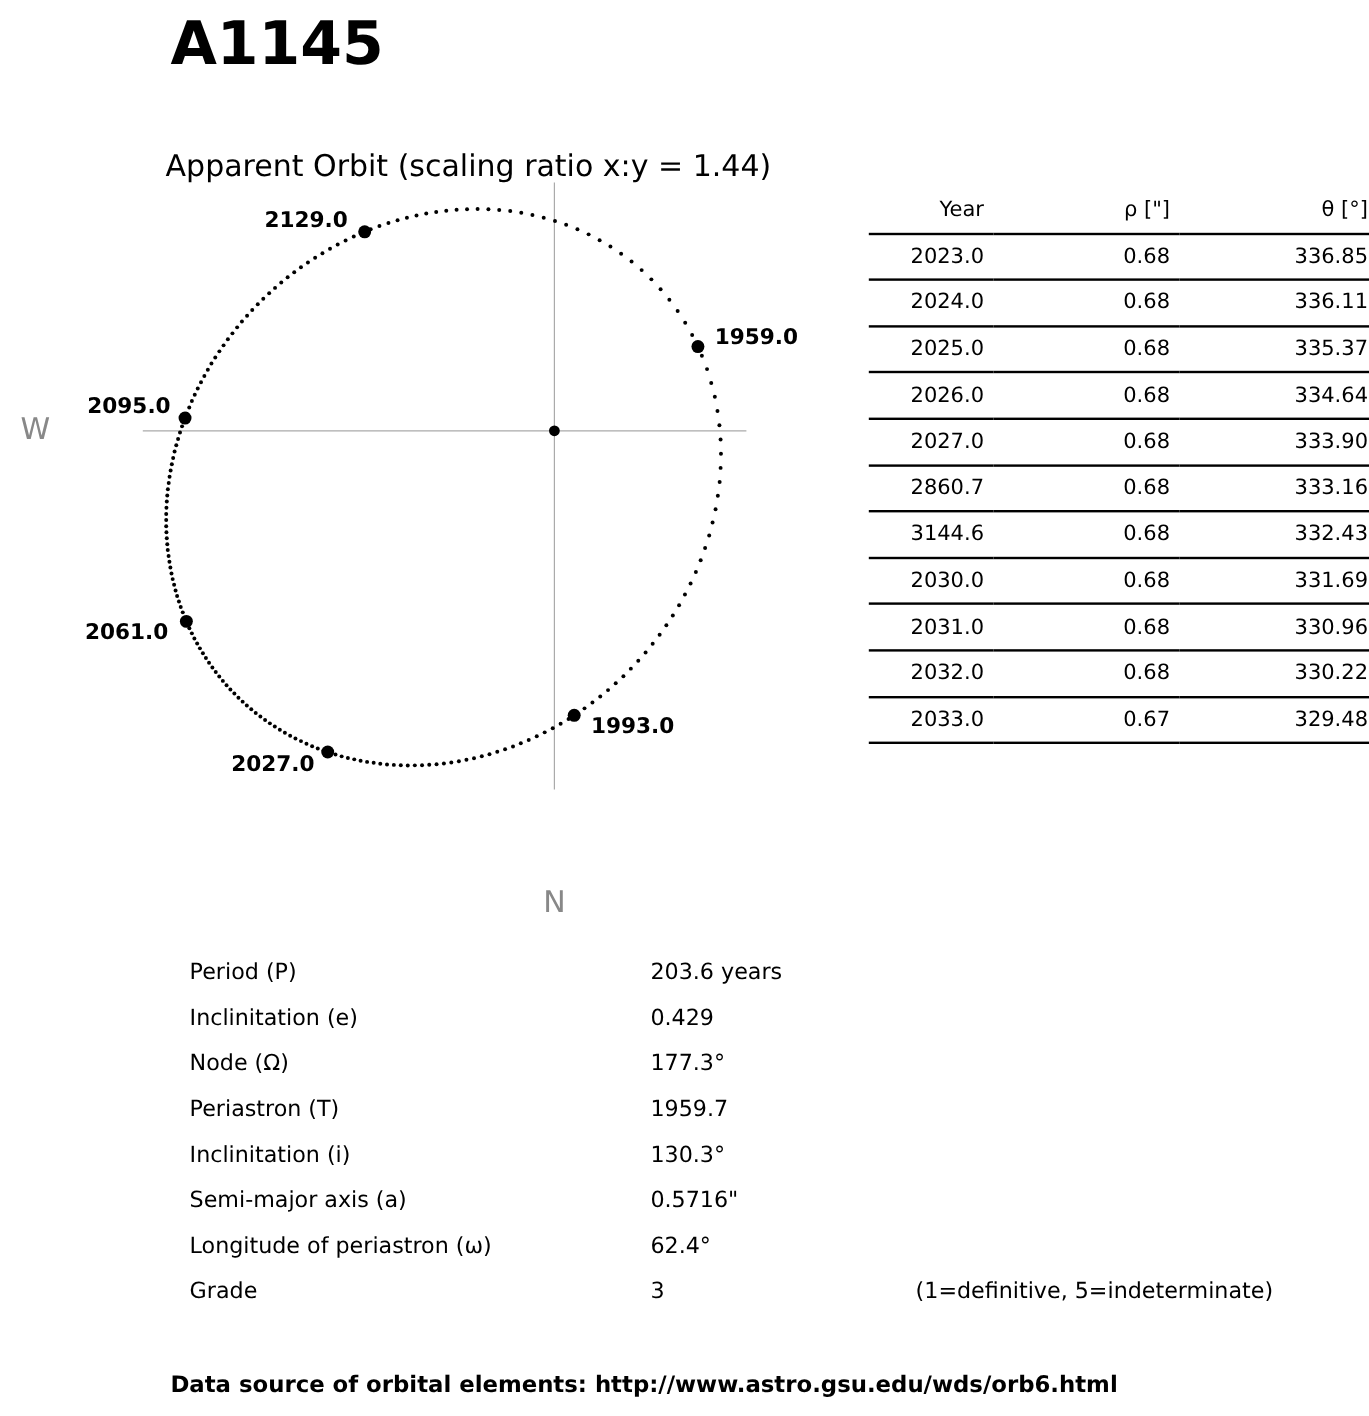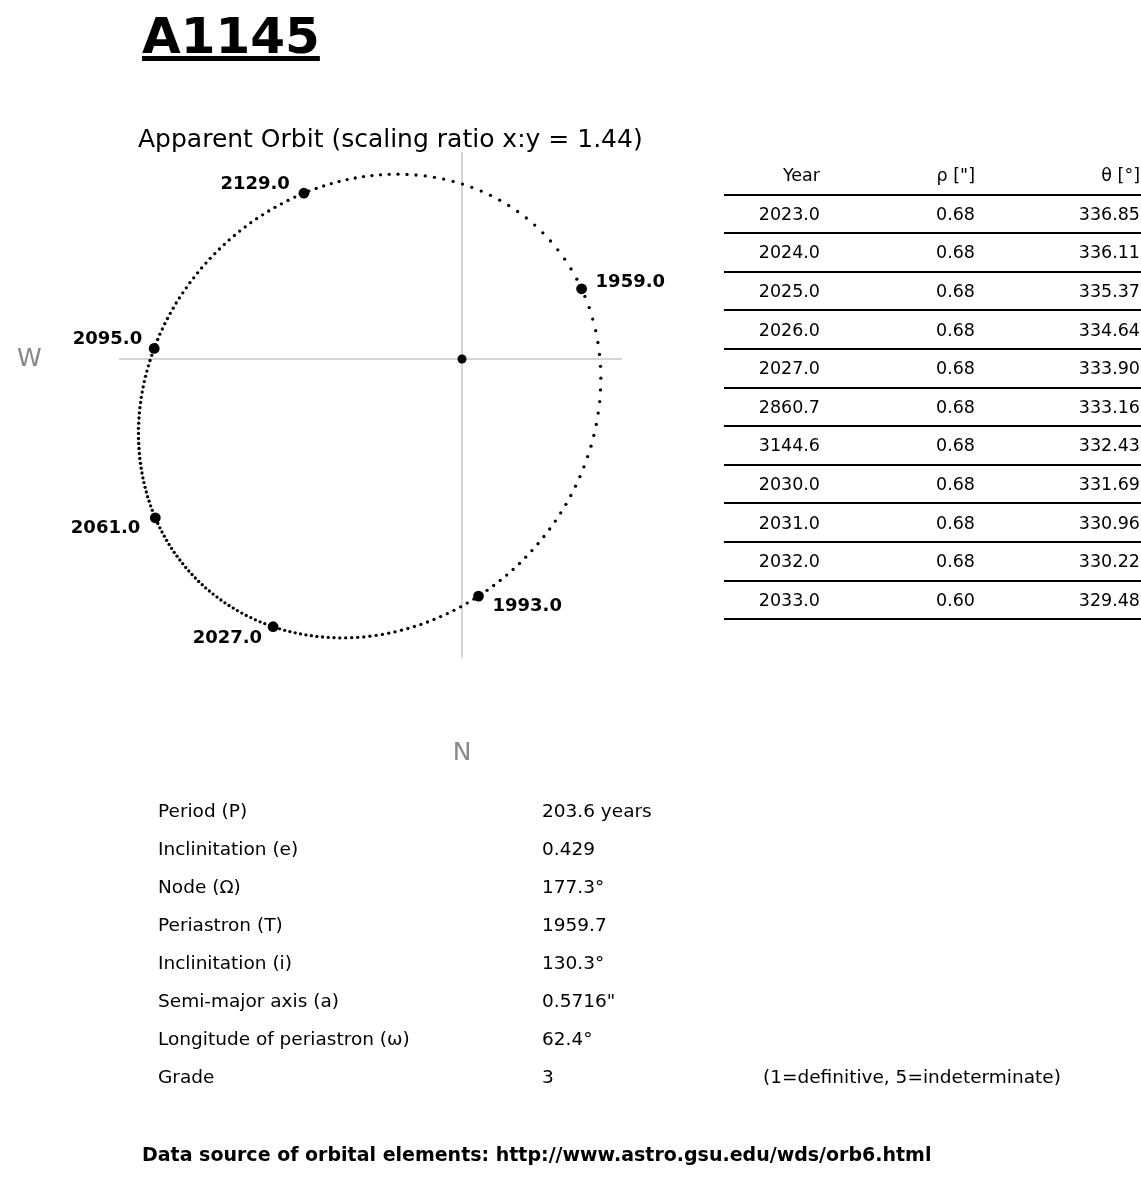--- a/index.html
+++ b/index.html
@@ -1,18 +1,18 @@
 <!DOCTYPE html>
 <html><head>
 <meta charset="utf-8">
 <style>
   html,body{margin:0;padding:0;background:#fff;}
   .page{position:relative;width:1141px;height:1180px;background:#ffffff;overflow:hidden;
         font-family:"DejaVu Sans","Liberation Sans",sans-serif;color:#000;}
-  .title{position:absolute;left:142px;top:11px;font-size:50px;font-weight:bold;line-height:1;margin:0;text-decoration:underline;}
+  .title{position:absolute;left:142px;top:11px;font-size:50px;font-weight:bold;line-height:1;margin:0;}
   .subtitle{position:absolute;left:138px;top:82px;font-size:25px;line-height:1;margin-top:44px;}
   svg.orbit{position:absolute;left:0;top:0;}
   .axis{stroke:#aaaaaa;stroke-width:1;}
   .compass{fill:#888888;font-size:25px;font-family:"DejaVu Sans","Liberation Sans",sans-serif;}
   .epoch-label{fill:#000;font-size:18px;font-weight:bold;font-family:"DejaVu Sans","Liberation Sans",sans-serif;}
   .ephem{position:absolute;left:724px;top:157px;width:400px;}
   .ephem table{border-collapse:collapse;width:100%;font-size:17.5px;table-layout:fixed;}
   .ephem th,.ephem td{border-bottom:2px solid #000;height:36.6px;padding:0;
         text-align:right;font-weight:normal;vertical-align:middle;}
   .ephem th:nth-child(1),.ephem td:nth-child(1){width:96px;padding-right:8px;}
@@ -316,21 +316,21 @@
             <td>0.68</td>
             <td>330.96</td>
           </tr>
           <tr>
             <td>2032.0</td>
             <td>0.68</td>
             <td>330.22</td>
           </tr>
           <tr>
             <td>2033.0</td>
-            <td>0.60</td>
+            <td>0.67</td>
             <td>329.48</td>
           </tr>
         </tbody>
     </table>
   </div>
 
   <div class="elements" id="elements-list">
       <div class="el-row">
         <span class="el-label">Period (P)</span>
         <span class="el-value">203.6 years</span>

